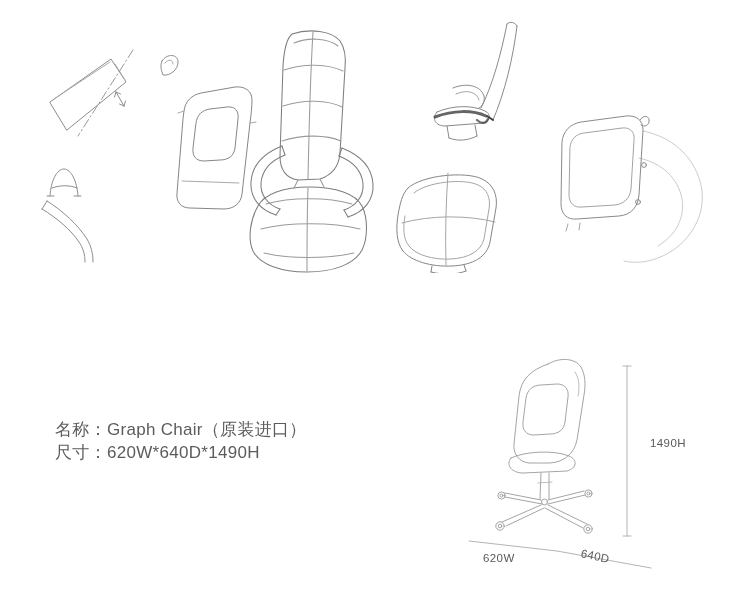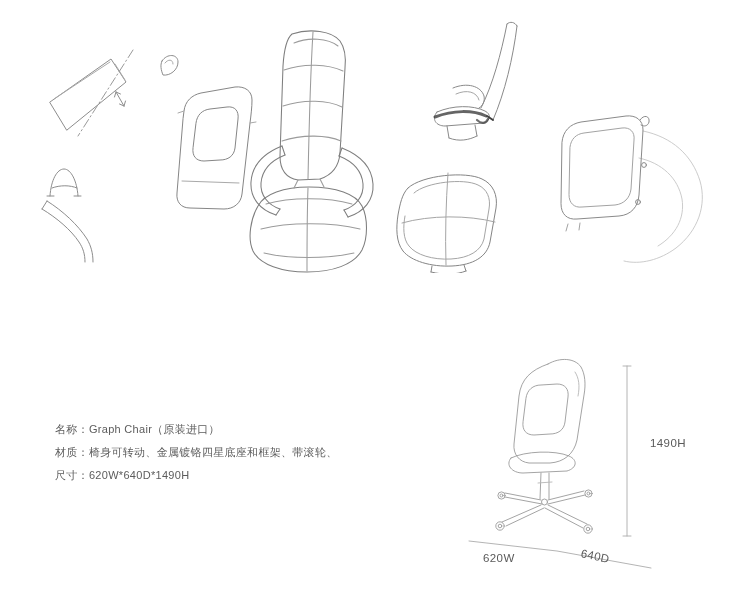--- a/index.html
+++ b/index.html
@@ -4,21 +4,21 @@
 <style>
   html,body{margin:0;padding:0;}
   body{
     width:750px;height:591px;position:relative;overflow:hidden;
     background:#ffffff;
     font-family:"Liberation Sans", sans-serif;
   }
   .sketch{position:absolute;}
   .specs{
     position:absolute;left:55px;top:418px;
-    color:#5c5c5c;font-size:11px;line-height:23px;letter-spacing:.3px;
+    color:#5c5c5c;font-size:17px;line-height:23px;letter-spacing:.3px;
     white-space:nowrap;
   }
   .spec-line.indent{padding-left:30px;}
   .dim-label{
     position:absolute;color:#5a5a5a;font-size:11.5px;letter-spacing:.4px;
     white-space:nowrap;
   }
   .dim-label.depth{transform:rotate(12deg);transform-origin:left center;}
 </style>
 </head>
@@ -144,15 +144,14 @@
     <path d="M14,191 L102,201 L196,218"></path>
   </g>
 </svg>
 
 <div class="dim-label" style="left:650px;top:437px">1490H</div>
 <div class="dim-label" style="left:483px;top:552px">620W</div>
 <div class="dim-label depth" style="left:581px;top:547px">640D</div>
 
 <div class="specs">
   <div class="spec-line">名称：Graph Chair（原装进口）</div>
-  <div class="spec-line">材质：椅身可转动、金属镀铬四星底座和框架、带滚轮、</div>
   <div class="spec-line">尺寸：620W*640D*1490H</div>
 </div>
 
 </body></html>

